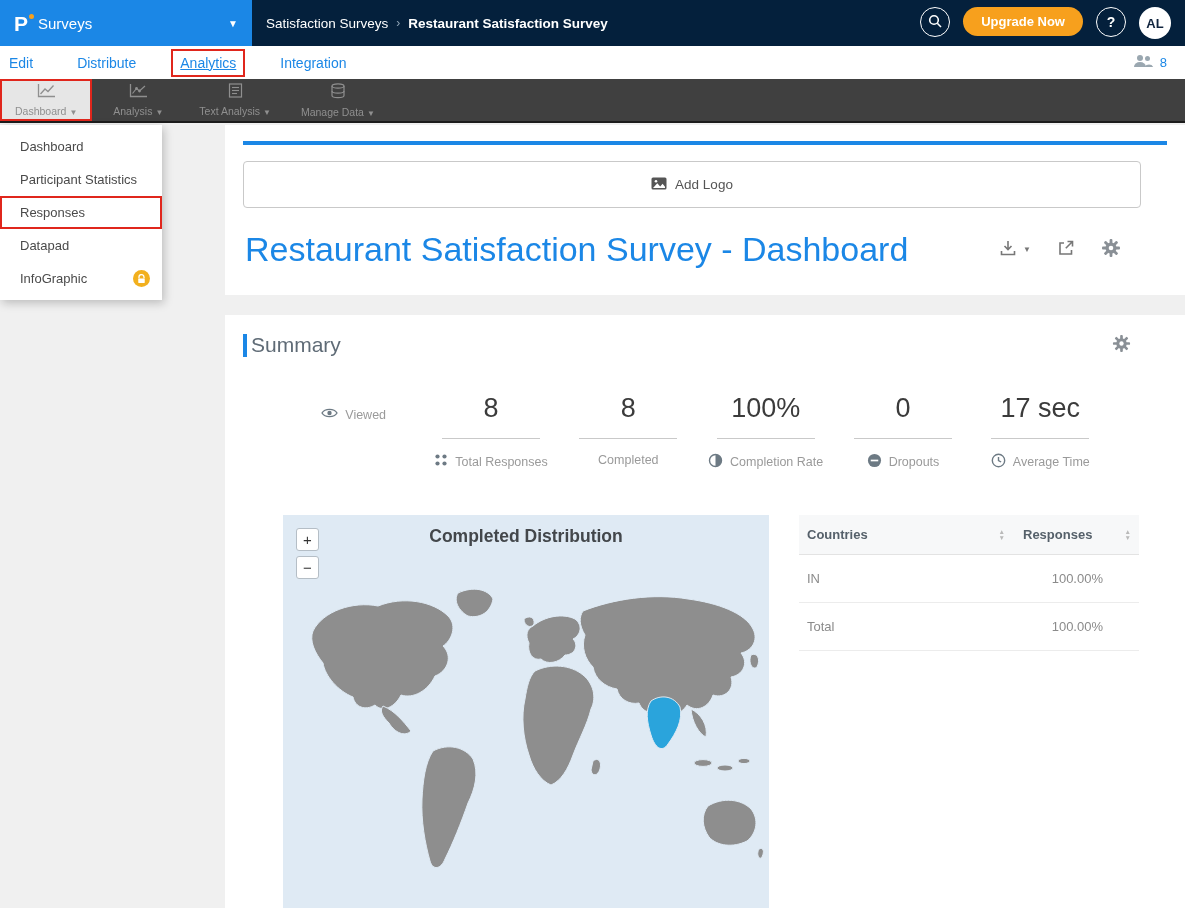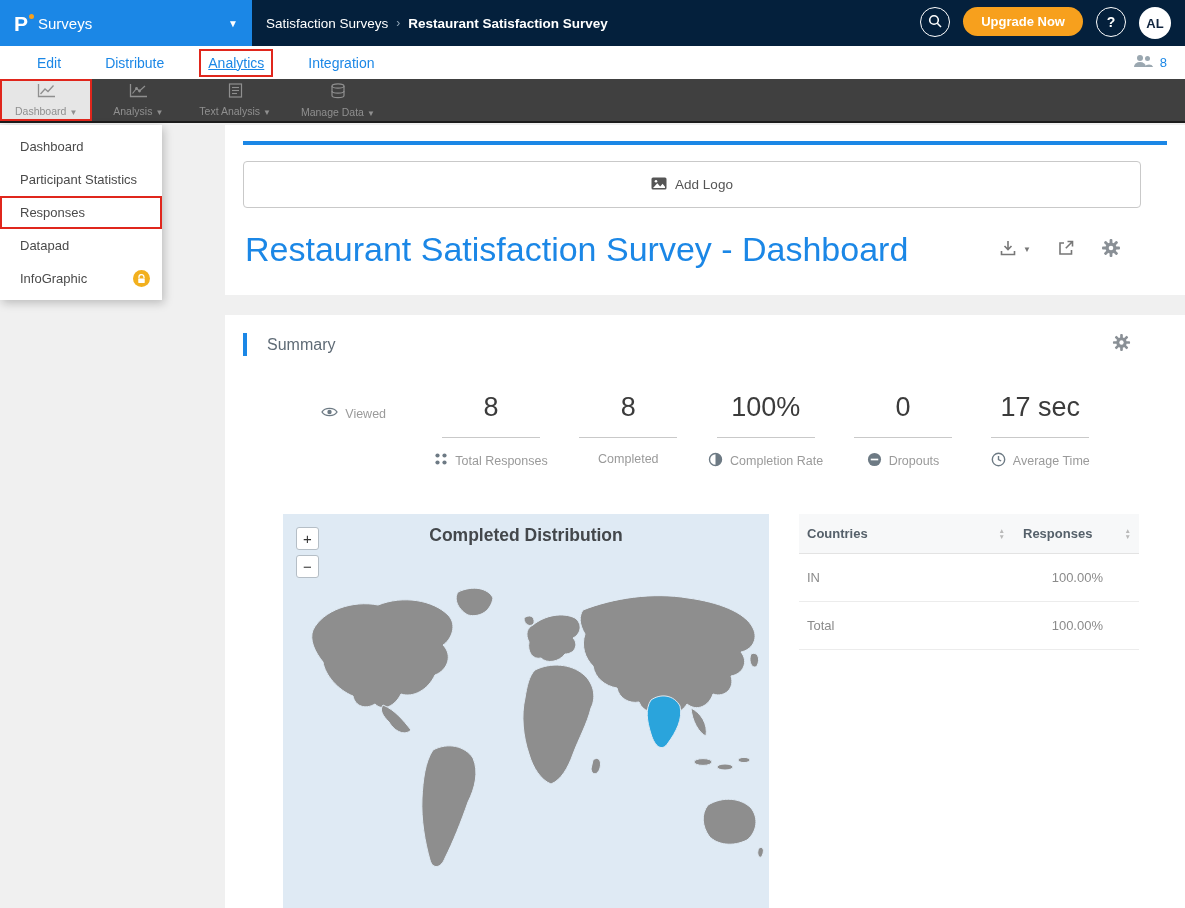--- a/index.html
+++ b/index.html
@@ -45,21 +45,21 @@
   }
   .avatar {
     width: 32px; height: 32px; border-radius: 50%; background: #fff;
     color: #10243e; font-weight: 700; font-size: 13px;
     display: flex; align-items: center; justify-content: center; cursor: pointer;
   }
 
   
   .tabsrow {
     position: absolute; top: 46px; left: 0; right: 0; height: 33px;
-    background: #fff; display: flex; align-items: center; padding-left: 28px; gap: 26px;
+    background: #fff; display: flex; align-items: center; padding-left: 0; gap: 26px;
   }
   .tab {
     color: #1b87e6; font-size: 14px; padding: 4px 7px; cursor: pointer;
     border: 2px solid transparent;
   }
   .tab.annotated { border-color: #e0261c; }
   .tab.active span { text-decoration: underline; }
   .tabs-right { margin-left: auto; display: flex; align-items: center; gap: 6px; padding-right: 18px; }
   .collab-count { color: #1b87e6; font-size: 13px; }
 
@@ -104,21 +104,21 @@
     color: #555; font-size: 13.5px; cursor: pointer;
   }
   .title-row { margin-top: 22px; display: flex; align-items: center; padding: 0 10px 0 2px; }
   .page-title { color: #1b87e6; font-size: 34px; font-weight: 500; text-align: right; }
   .title-actions { margin-left: auto; display: flex; align-items: center; gap: 26px; padding-right: 36px; }
   .action-icon { display: flex; align-items: center; gap: 3px; cursor: pointer; color: #777; }
 
   .summary-card { margin-top: 20px; padding: 18px 18px 30px 18px; height: 640px; }
   .summary-header { display: flex; align-items: center; }
   .accent-bar { width: 4px; height: 23px; background: #1b87e6; }
-  .summary-title { margin-left: 20px; font-size: 16px; color: #5f6b76; }
+  .summary-title { margin-left: 4px; font-size: 21px; color: #5f6b76; }
   .summary-gear { margin-left: auto; padding-right: 36px; cursor: pointer; }
 
   .stats-row {
     margin: 36px 58px 0 42px;
     display: grid; grid-template-columns: repeat(6, 1fr);
   }
   .stat { text-align: center; }
   .stat-value {
     font-size: 27px; color: #3b3b3b; font-weight: 500;
     width: 98px; margin: 0 auto; padding-bottom: 14px; border-bottom: 1px solid #c9c9c9;

